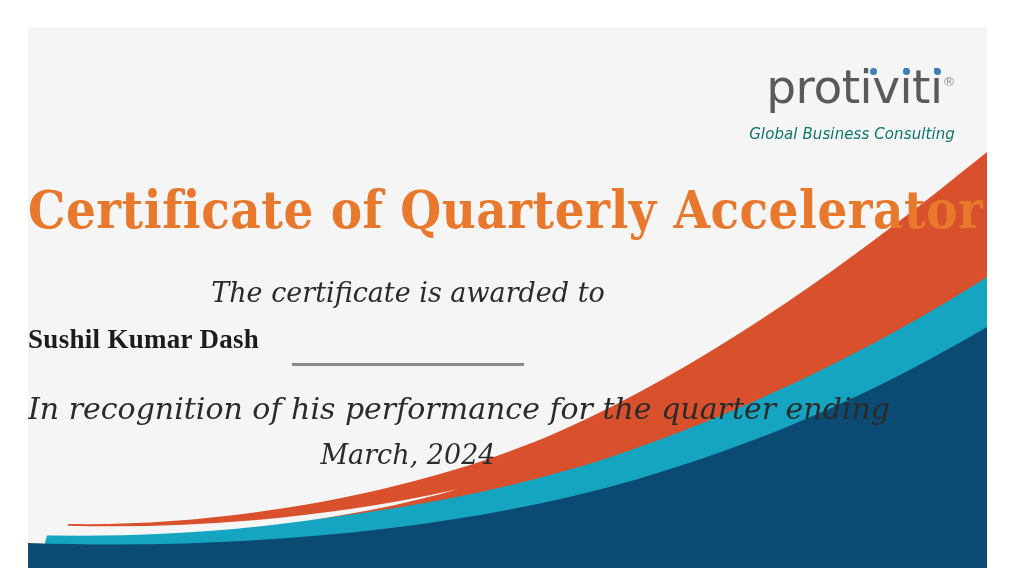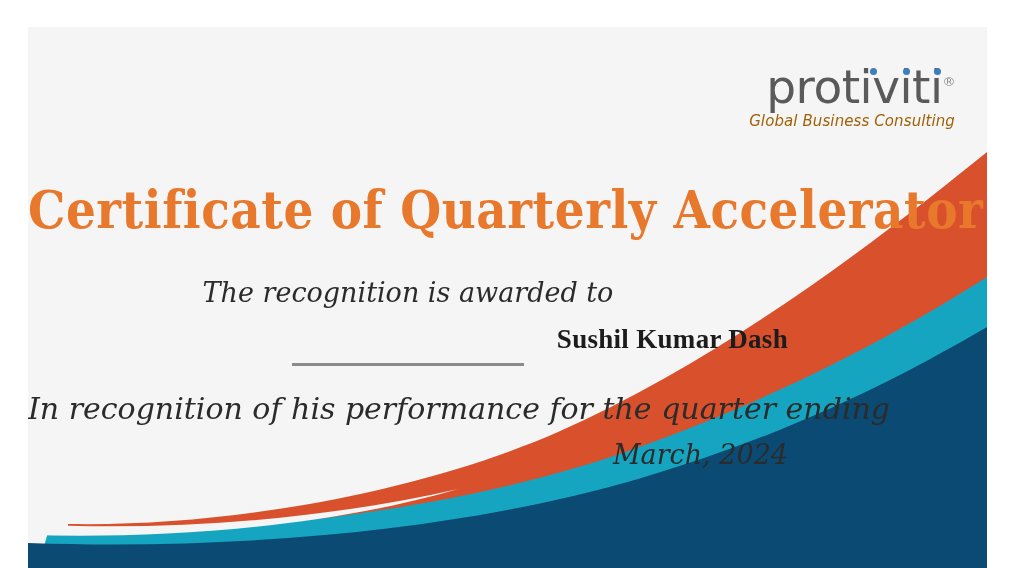--- a/index.html
+++ b/index.html
@@ -75,22 +75,22 @@
     background: #3d7ebd;
     top: 5px;
   }
   #logo-dot-1 { right: 78px; }
   #logo-dot-2 { right: 45px; }
   #logo-dot-3 { right: 14px; }
   #logo-tagline {
     font-family: "DejaVu Sans", sans-serif;
     font-size: 15px;
     font-style: italic;
-    color: #a16207;
-    margin-top: 2px;
+    color: #0f766e;
+    margin-top: 15px;
     letter-spacing: 0.1px;
     white-space: nowrap;
   }
 
   
   #title-text {
     position: absolute;
     left: 0;
     top: 152px;
     width: 900px;
@@ -126,30 +126,30 @@
     left: 0;
     top: 364px;
     width: 760px;
     text-align: center;
     font-size: 30px;
   }
   #date-line {
     left: 0;
     top: 412px;
     width: 760px;
-    text-align: right;
+    text-align: center;
     font-size: 27px;
   }
 
   #recipient-block {
     position: absolute;
     left: 0;
     top: 297px;
     width: 760px;
-    text-align: right;
+    text-align: left;
     z-index: 4;
   }
   #recipient-name {
     font-family: "Liberation Serif", serif;
     font-weight: 700;
     font-size: 27px;
     color: #1c1c1c;
     letter-spacing: 0.3px;
     display: inline-block;
   }
@@ -183,21 +183,21 @@
         <span>protiviti</span><span id="logo-reg">®</span>
         <span class="logo-dot" id="logo-dot-1"></span>
         <span class="logo-dot" id="logo-dot-2"></span>
         <span class="logo-dot" id="logo-dot-3"></span>
       </div>
       <div id="logo-tagline">Global Business Consulting</div>
     </div>
 
     <div id="title-text">Certificate of Quarterly Accelerator Award</div>
 
-    <div class="script-line" id="awarded-to-line">The recognition is awarded to</div>
+    <div class="script-line" id="awarded-to-line">The certificate is awarded to</div>
 
     <div id="recipient-block">
       <span id="recipient-name">Sushil Kumar Dash</span>
       <div id="recipient-underline"></div>
     </div>
 
     <div class="script-line" id="recognition-line">In recognition of his performance for the quarter ending</div>
 
     <div class="script-line" id="date-line">March, 2024</div>
 

